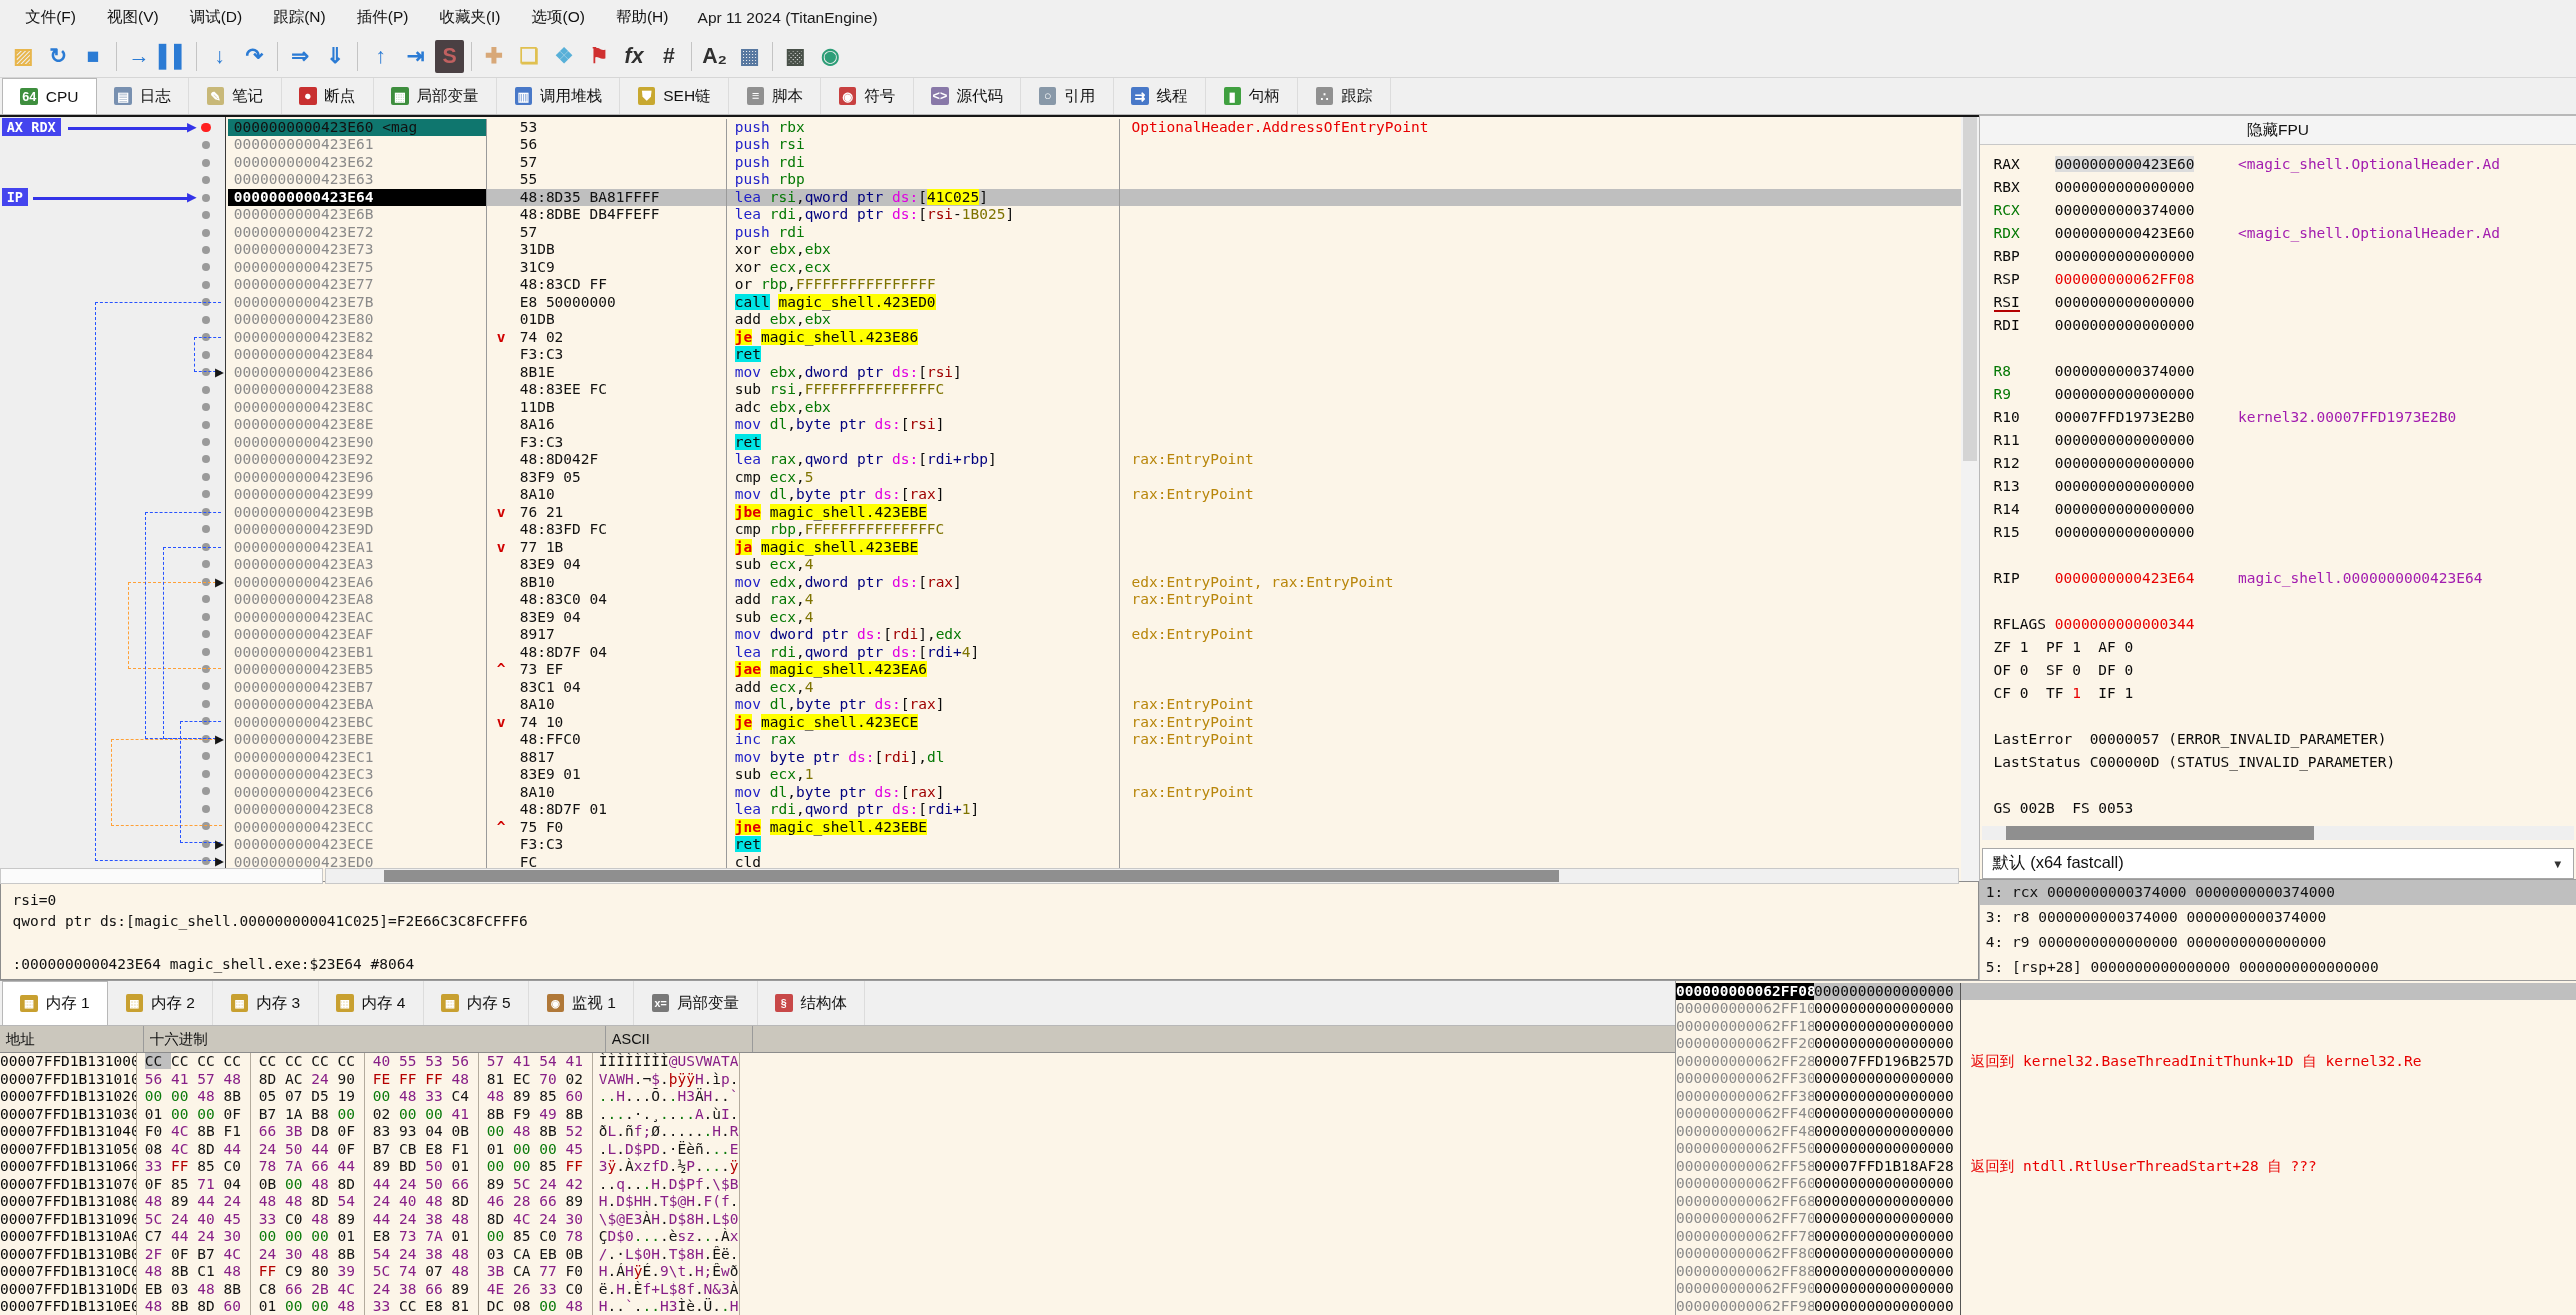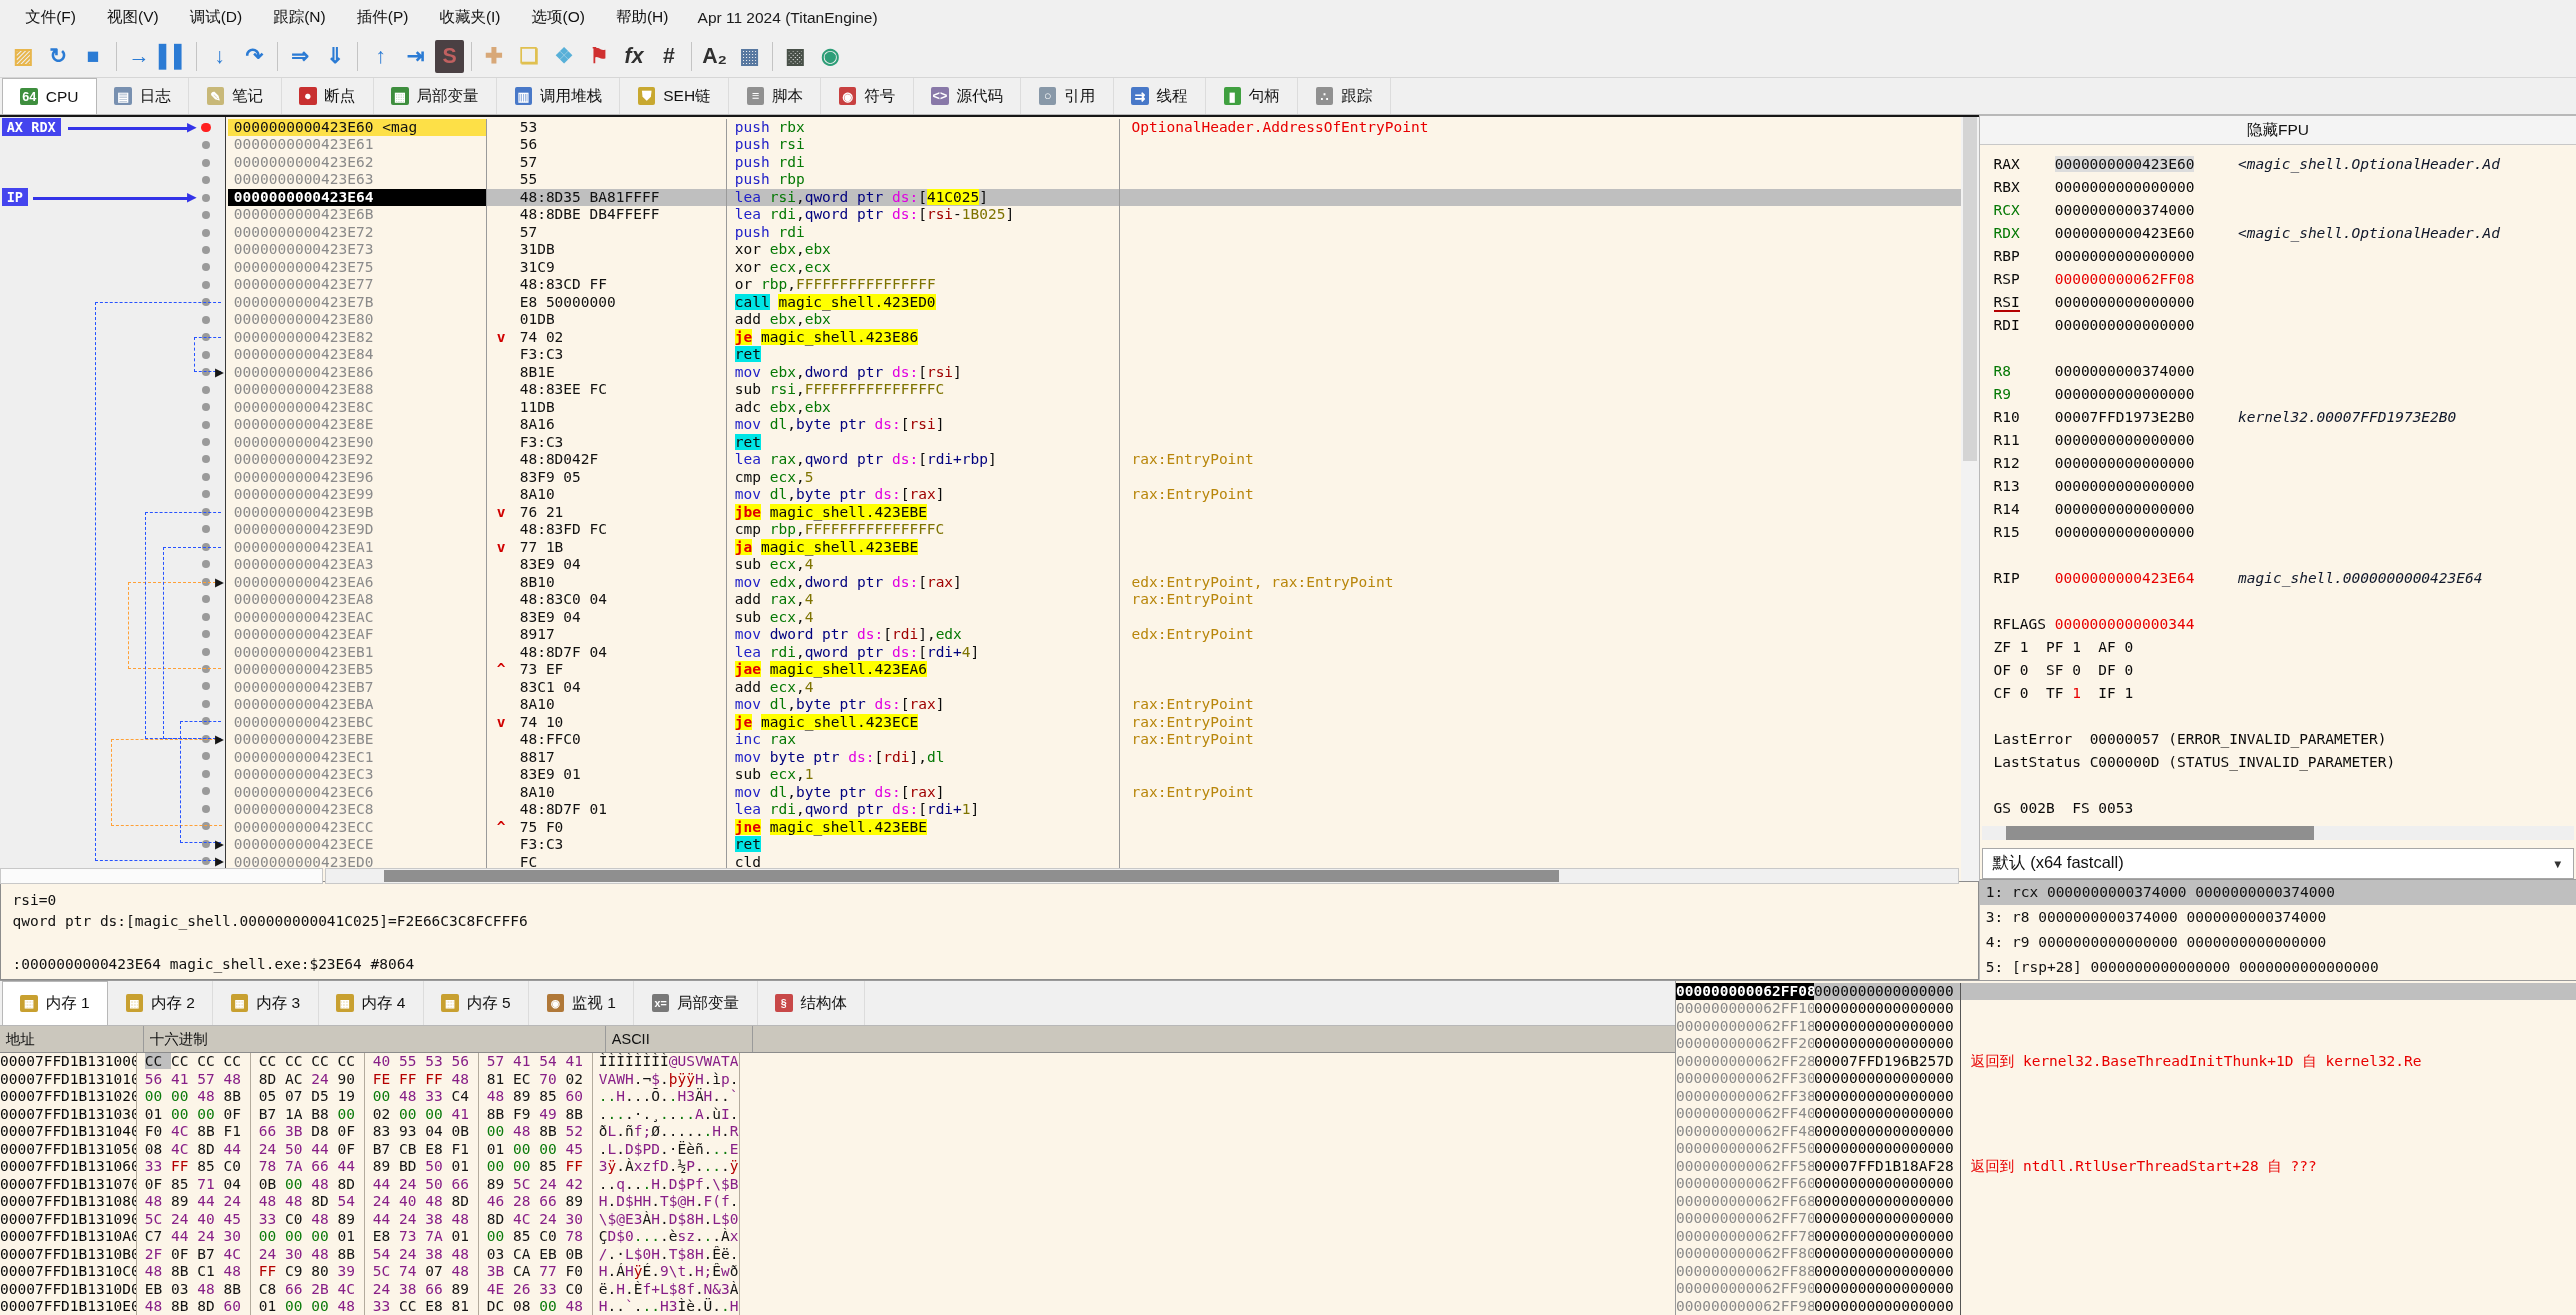--- a/index.html
+++ b/index.html
@@ -27,21 +27,21 @@
   .vscroll{width:17.5px;background:#F2F2F2;position:relative;border-top:2.9px solid #161616;}
   .vthumb{position:absolute;left:1.9px;right:1.9px;top:0;height:45%;background:#D4D4D4;}
   .hscroll{position:absolute;left:325px;right:1.9px;top:751px;height:15.5px;background:#F0F0F0;border:1px solid #C8C8C8;}
   .hthumb{position:absolute;left:58px;width:72%;top:1px;bottom:1px;background:#8F8F8F;}
   .hcorner{position:absolute;left:0;top:751px;width:323px;height:15.5px;background:#FBFBFB;border:1px solid #C8C8C8;}
   .drows{position:absolute;left:228px;top:1.9px;right:0;height:751px;overflow:hidden;
          font-family:"DejaVu Sans Mono",monospace;font-size:14.5px;line-height:17.5px;white-space:pre;}
   .drow{height:17.5px;display:flex;}
   .drow.sel{background:#BFBFBF;}
   .c-addr{width:258px;padding-left:5.8px;color:#8A8A8A;overflow:hidden;flex:none;}
-  .c-addr.bp{background:#fde047;color:#111;}
+  .c-addr.bp{background:#0f766e;color:#111;}
   .c-addr.cur{background:#000;color:#FFF;font-weight:bold;}
   .c-bytes{width:240px;border-left:1px solid #9A9A9A;padding-left:9.7px;color:#111;overflow:hidden;flex:none;}
   .mk{display:inline-block;width:23px;color:#D00000;font-weight:bold;}
   .c-instr{width:393px;border-left:1px solid #9A9A9A;padding-left:7.8px;overflow:hidden;flex:none;}
   .c-cm{flex:1;border-left:1px solid #9A9A9A;padding-left:11.6px;overflow:hidden;}
   .tk-mB{color:#1E1EC8;} .tk-k{color:#0A0A0A;} .tk-r{color:#047804;} .tk-n{color:#7E7300;}
   .tk-seg{color:#E000E0;} .tk-mem{color:#A00000;} .tk-nav{color:#00007E;} .tk-p{color:#0A0A0A;}
   .tk-yb{background:#FFFF00;color:#0A0A0A;}
   .tk-jr{background:#FFFF00;color:#E00000;font-weight:bold;}
   .tk-cb{background:#00E5E5;color:#0A0A0A;}
@@ -56,21 +56,21 @@
   .tgt{position:absolute;left:215px;color:#161616;font-size:11.6px;line-height:11.6px;}
   
   .info{height:99px;background:#FCF5E8;border:1px solid #8C8C8C;border-top:1.9px solid #8C8C8C;
         padding:7.8px 11.6px;font-family:"DejaVu Sans Mono",monospace;font-size:14.5px;line-height:21.3px;white-space:pre;overflow:hidden;}
   
   .regs{flex:1;background:#FCF5E8;border-top:1px solid #B8B8B8;border-left:1px solid #B8B8B8;display:flex;flex-direction:column;overflow:hidden;}
   .fpu{height:33px;background:#F4F4F4;border-bottom:1.9px solid #C8C8C8;display:flex;align-items:center;justify-content:center;font-size:15.5px;}
   .reglines{padding:7.8px 0 0 13.6px;font-family:"DejaVu Sans Mono",monospace;font-size:14.5px;line-height:23px;white-space:pre;}
   .rg-lbl{color:#0A0A0A;} .rg-g{color:#047804;} .rg-red{color:#E80000;}
   .rg-hl{background:#DCDCDC;} .rg-u{color:#0A0A0A;border-bottom:2.9px solid #B40000;}
-  .rg-cm{color:#0f172a;font-style:italic;}
+  .rg-cm{color:#a21caf;}
   .reg-hscroll{height:15.5px;margin:5.8px 1.9px 7.8px 1.9px;background:#EFEFEF;position:relative;}
   .reg-hthumb{position:absolute;left:4%;width:52%;top:0;bottom:0;background:#8F8F8F;}
   .ccombo{height:35px;border:1px solid #A8A8A8;background:#FFF;display:flex;align-items:center;
           padding:0 9.7px;font-size:16.5px;margin:0 1.9px;}
   .ccombo .arr{margin-left:auto;font-size:11.6px;color:#333;}
   .arglines{font-family:"DejaVu Sans Mono",monospace;font-size:14.5px;line-height:25px;white-space:pre;border-top:1.9px solid #9A9A9A;}
   .argrow{padding-left:5.8px;overflow:hidden;}
   .argrow.sel{background:#BFBFBF;}
   
   .bottom{height:336px;display:flex;background:#FCF5E8;border-top:1.9px solid #9A9A9A;}

